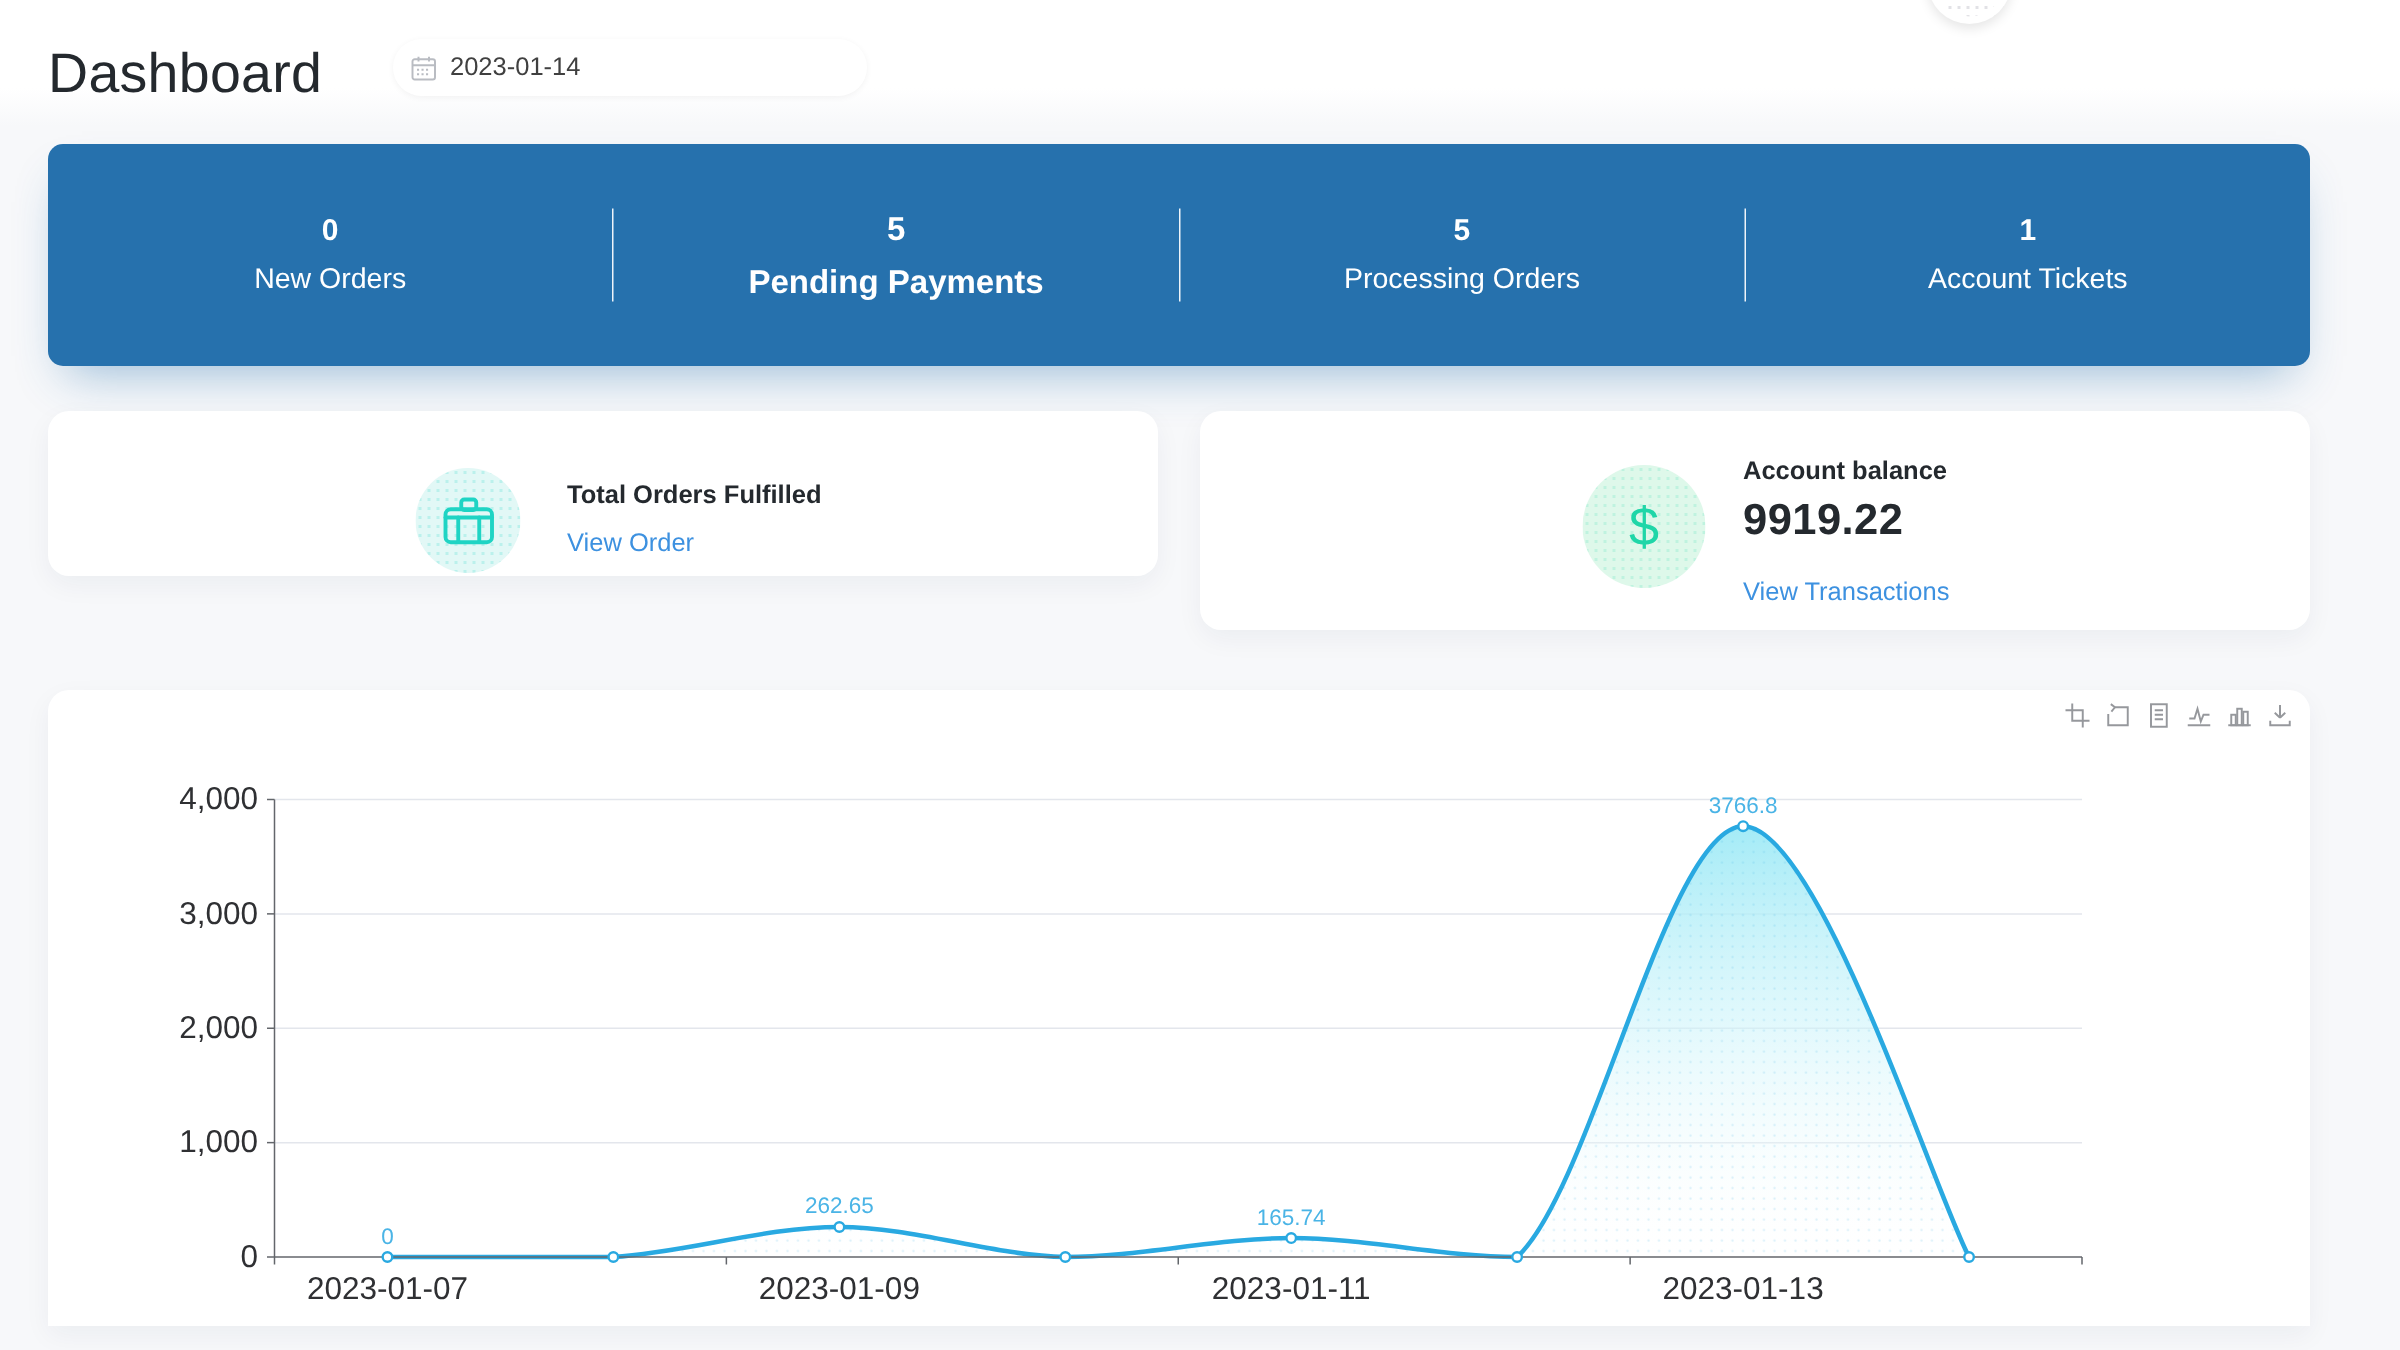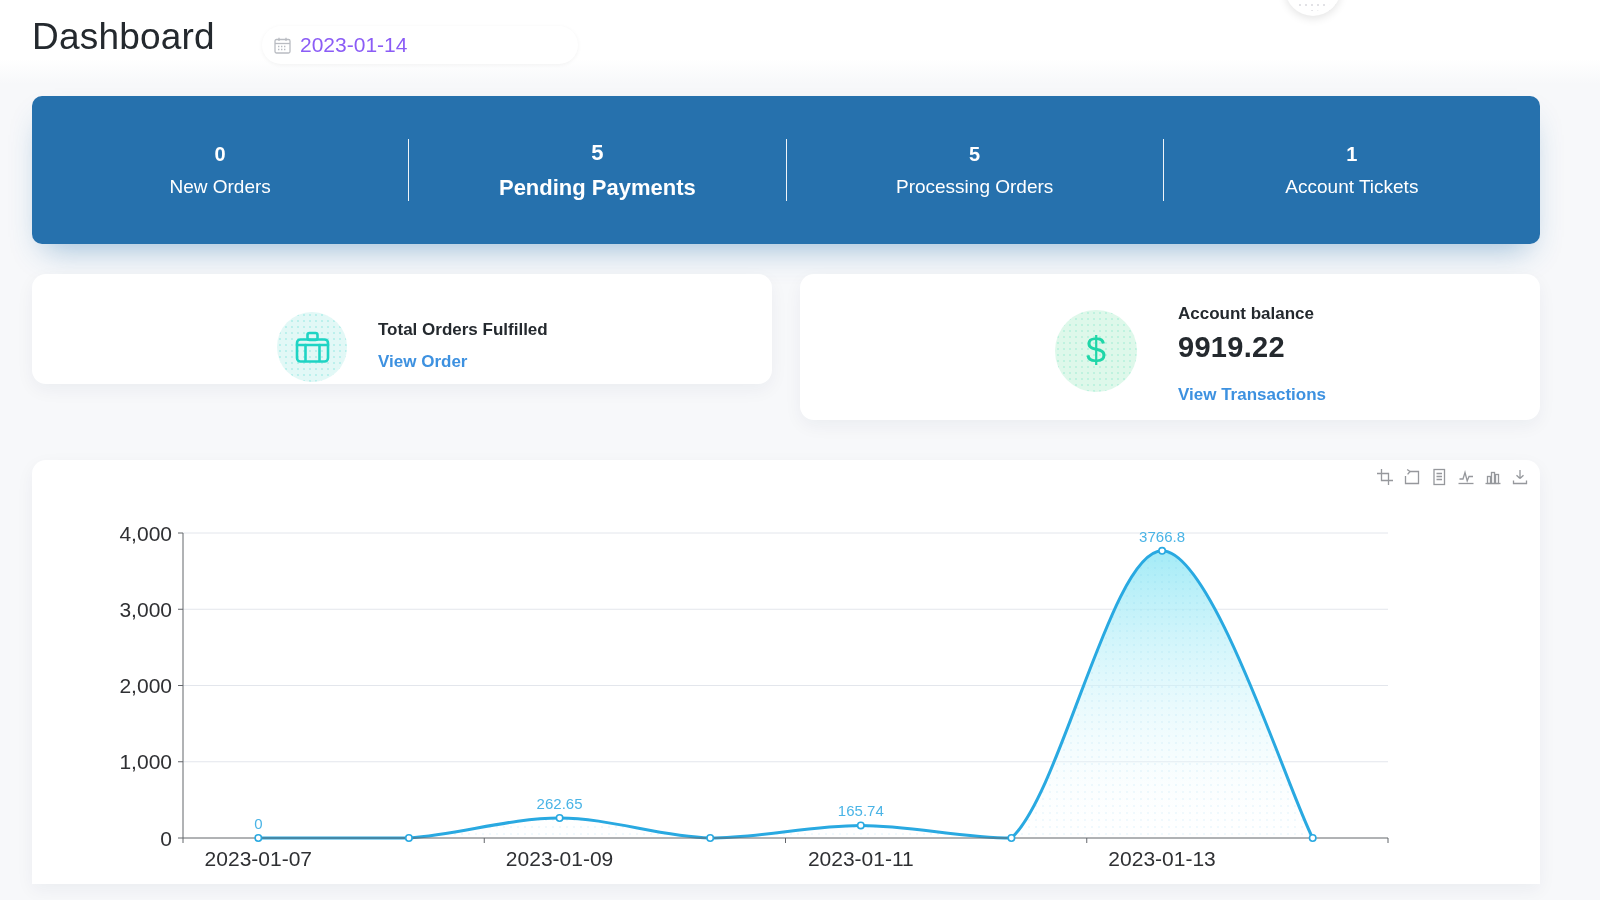--- a/index.html
+++ b/index.html
@@ -2,26 +2,26 @@
 <html><head>
 <meta charset="utf-8">
 <style>
   * { margin:0; padding:0; box-sizing:border-box; }
   html, body { width:1600px; height:900px; overflow:hidden; }
   body { font-family:"Liberation Sans","DejaVu Sans",sans-serif; background:#f7f8fa; position:relative; color:#24292e; }
 
   .header-band { position:absolute; left:0; top:0; width:1600px; height:84px;
     background:linear-gradient(#ffffff 0%, #ffffff 70%, #f7f8fa 100%); }
 
-  .page-title { position:absolute; left:32px; top:16px; font-size:37px; font-weight:500; color:#24292e; letter-spacing:.2px; }
+  .page-title { position:absolute; left:32px; top:28px; font-size:37px; font-weight:500; color:#24292e; letter-spacing:.2px; }
 
   .date-input { position:absolute; left:262px; top:26px; width:316px; height:38px; background:#fff;
     border-radius:19px; box-shadow:0 1px 4px rgba(0,0,0,.05); display:flex; align-items:center; padding:0 12px; gap:9px; cursor:pointer; }
   .date-input .cal { width:17px; height:17px; flex:0 0 auto; }
-  .date-input .val { font-size:21px; color:#8b5cf6; }
+  .date-input .val { font-size:17px; color:#404040; }
 
   .stats-bar { position:absolute; left:32px; top:96px; width:1508px; height:148px; border-radius:10px;
     background:#2671ad; display:flex; align-items:center; box-shadow:0 16px 30px -12px rgba(38,113,173,.45); }
   .stat { flex:1 1 0; text-align:center; color:#fff; cursor:pointer; }
   .stat .v { font-size:20px; font-weight:700; line-height:1.25; }
   .stat .l { font-size:19px; font-weight:400; margin-top:9px; }
   .stat.active .v { font-size:22px; }
   .stat.active .l { font-size:22px; font-weight:700; }
   .stat-divider { width:1px; height:62px; background:rgba(255,255,255,.92); flex:0 0 auto; }
 
@@ -31,23 +31,23 @@
 
   .icon-circle { position:absolute; border-radius:50%; display:flex; align-items:center; justify-content:center; }
   .orders-icon  { left:245px; top:38px; width:70px; height:70px;
     background-color:#e2f8f6; background-image:radial-gradient(rgba(31,212,196,.20) 1px, transparent 1px); background-size:6px 6px; }
   .balance-icon { left:255px; top:36px; width:82px; height:82px;
     background-color:#def8ea; background-image:radial-gradient(rgba(31,214,168,.16) 1px, transparent 1px); background-size:6px 6px; }
   .dollar-glyph { font-size:36px; font-weight:400; color:#1fd6a8; }
 
   .orders-text { position:absolute; left:346px; top:46px; }
   .card-title { font-size:17px; font-weight:700; color:#24292e; }
-  .card-link { font-size:17px; color:#3d91e0; margin-top:12px; cursor:pointer; display:inline-block;font-weight:bold; }
-
-  .balance-text { position:absolute; left:378px; top:30px; }
+  .card-link { font-size:17px; color:#3d91e0; margin-top:12px; cursor:pointer; display:inline-block; }
+
+  .balance-text { position:absolute; left:362px; top:30px; }
   .balance-value { font-size:29px; font-weight:700; color:#24292e; margin-top:7px; letter-spacing:.3px; }
   .balance-text .card-link { margin-top:21px; }
 
   .chart-card { position:absolute; left:32px; top:460px; width:1508px; height:424px; background:#fff;
     border-radius:14px 14px 0 0; box-shadow:0 6px 18px rgba(25,40,70,.05); }
   .toolbox { position:absolute; top:7px; right:10px; display:flex; gap:7px; }
   .tb { width:20px; height:20px; display:flex; align-items:center; justify-content:center; cursor:pointer; opacity:.75; }
   #chart-svg { position:absolute; left:0; top:0; }
 
   .deco-circle { position:absolute; left:1285px; top:-40px; width:56px; height:56px; border-radius:50%;

